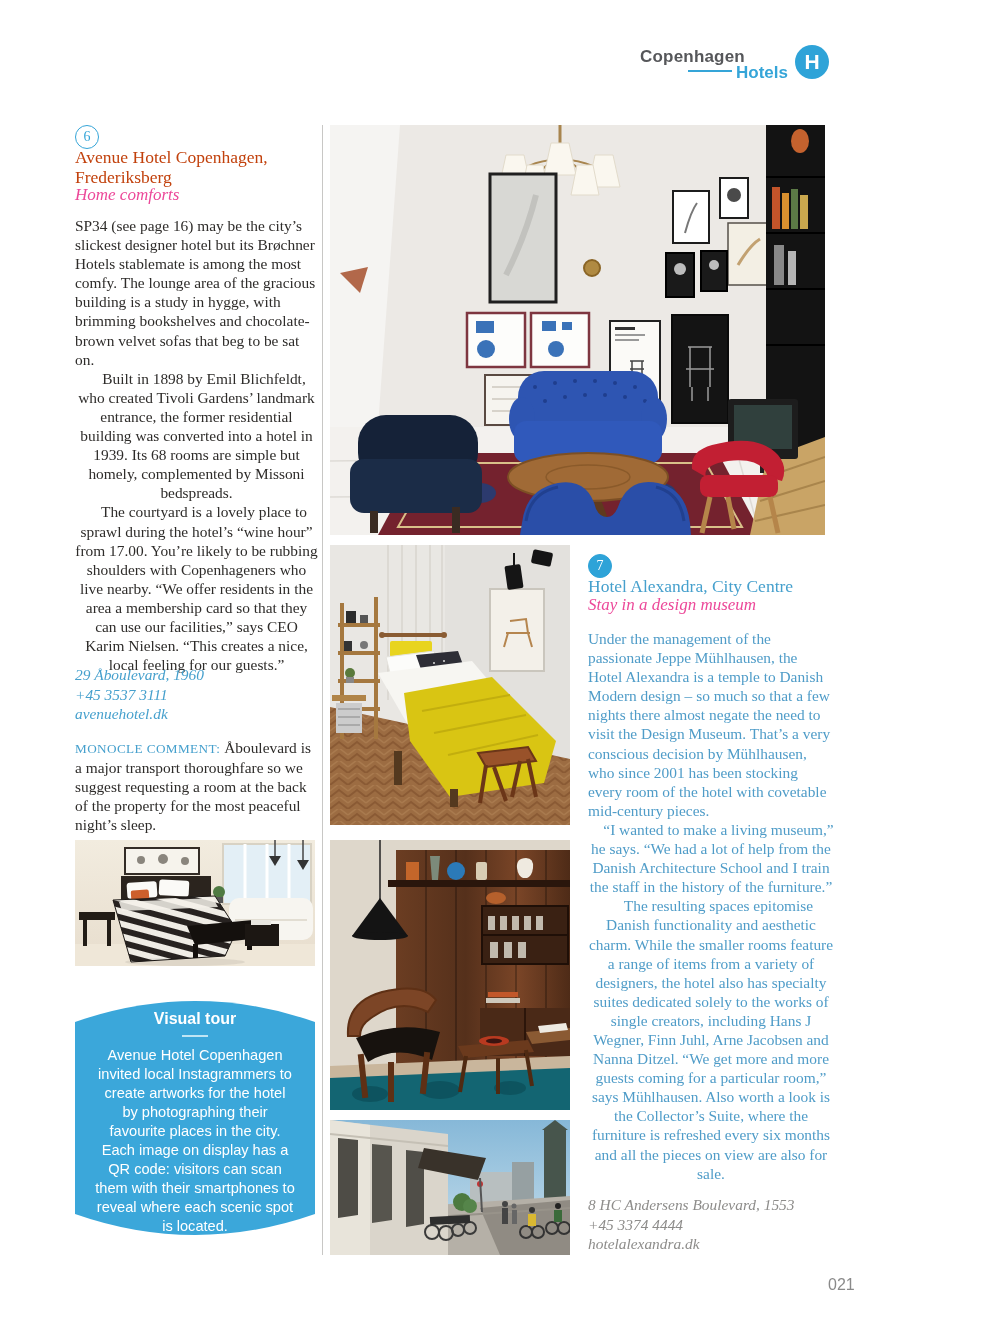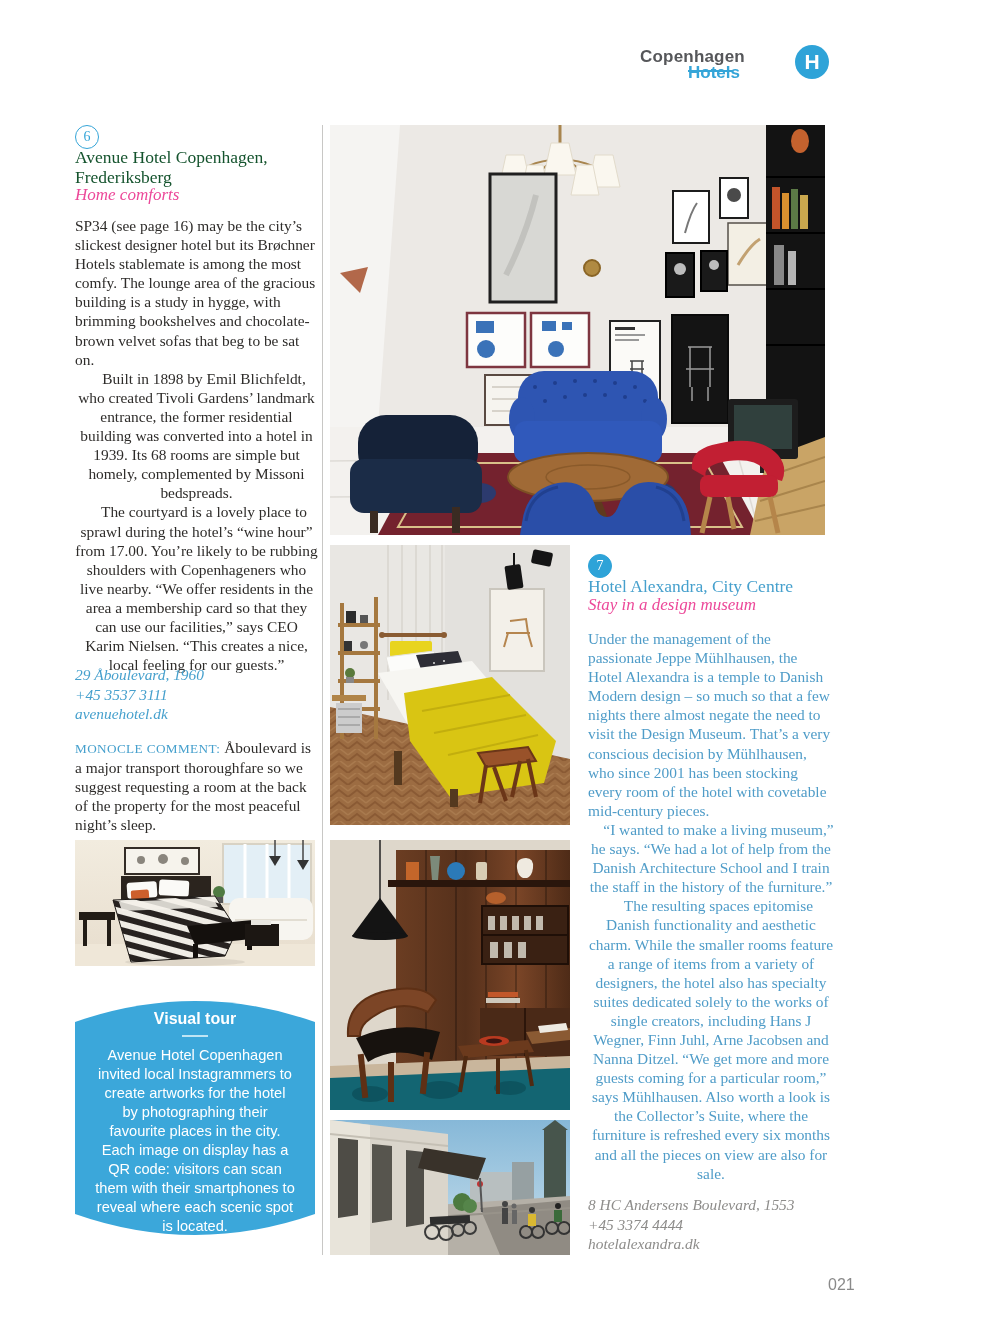--- a/index.html
+++ b/index.html
@@ -13,21 +13,21 @@
   .hdr-badge{width:34px;height:34px;border-radius:50%;background:#2ea3d8;color:#fff;
              font-family:"Liberation Sans",sans-serif;font-weight:bold;font-size:21px;
              display:flex;align-items:center;justify-content:center;}
   
   .vrule{width:1px;background:#c8c7c5;}
   
   .num-circle{width:22px;height:22px;border-radius:50%;font-family:"Liberation Serif",serif;
               font-size:14px;display:flex;align-items:center;justify-content:center;}
   .num-outline{border:1.5px solid #35a5d8;color:#35a5d8;background:#fff;}
   .num-filled{background:#2ea3d8;color:#fff;border:1.5px solid #2ea3d8;}
-  .a-title{font-size:17.5px;line-height:20px;color:#14532d;}
+  .a-title{font-size:17.5px;line-height:20px;color:#c2410c;}
   .a-title.blue{color:#46a0cd;}
   .a-tag{font-size:17px;line-height:20px;font-style:italic;color:#ec4899;}
   .body{font-size:15.4px;line-height:19.1px;}
   .body p{margin:0;}
   .body p + p{text-indent:15px;text-align:center;}
   .body-dark{color:#2e2c2a;}
   .body-blue{color:#4f9cc8;}
   .addr{font-style:italic;font-size:15.4px;line-height:19.5px;}
   .addr.blue{color:#46a0cd;}
   .addr.gray{color:#8d8c8a;}
@@ -43,21 +43,21 @@
   .pagenum{font-family:"Liberation Sans",sans-serif;font-size:16px;color:#8a8a8a;}
   svg{display:block;}
 </style>
 </head>
 <body>
 
 <div class="page">
 
   <div class="abs hdr-city" style="left:640px;top:47px;width:148px;">Copenhagen</div>
   <div class="abs hdr-line" style="left:688px;top:70px;width:44px;"></div>
-  <div class="abs hdr-section" style="left:640px;top:63px;width:148px;text-align:center;">Hotels</div>
+  <div class="abs hdr-section" style="left:640px;top:63px;width:148px;text-align:right;">Hotels</div>
   <div class="abs hdr-badge" style="left:795px;top:45px;">
     <span>H</span>
   </div>
 
   <div class="abs vrule" style="left:322px;top:125px;height:1130px;"></div>
 
   <div class="abs num-circle num-outline" style="left:75px;top:125px;">
     <span>6</span>
   </div>
   <div class="abs a-title" style="left:75px;top:147px;width:245px;">

